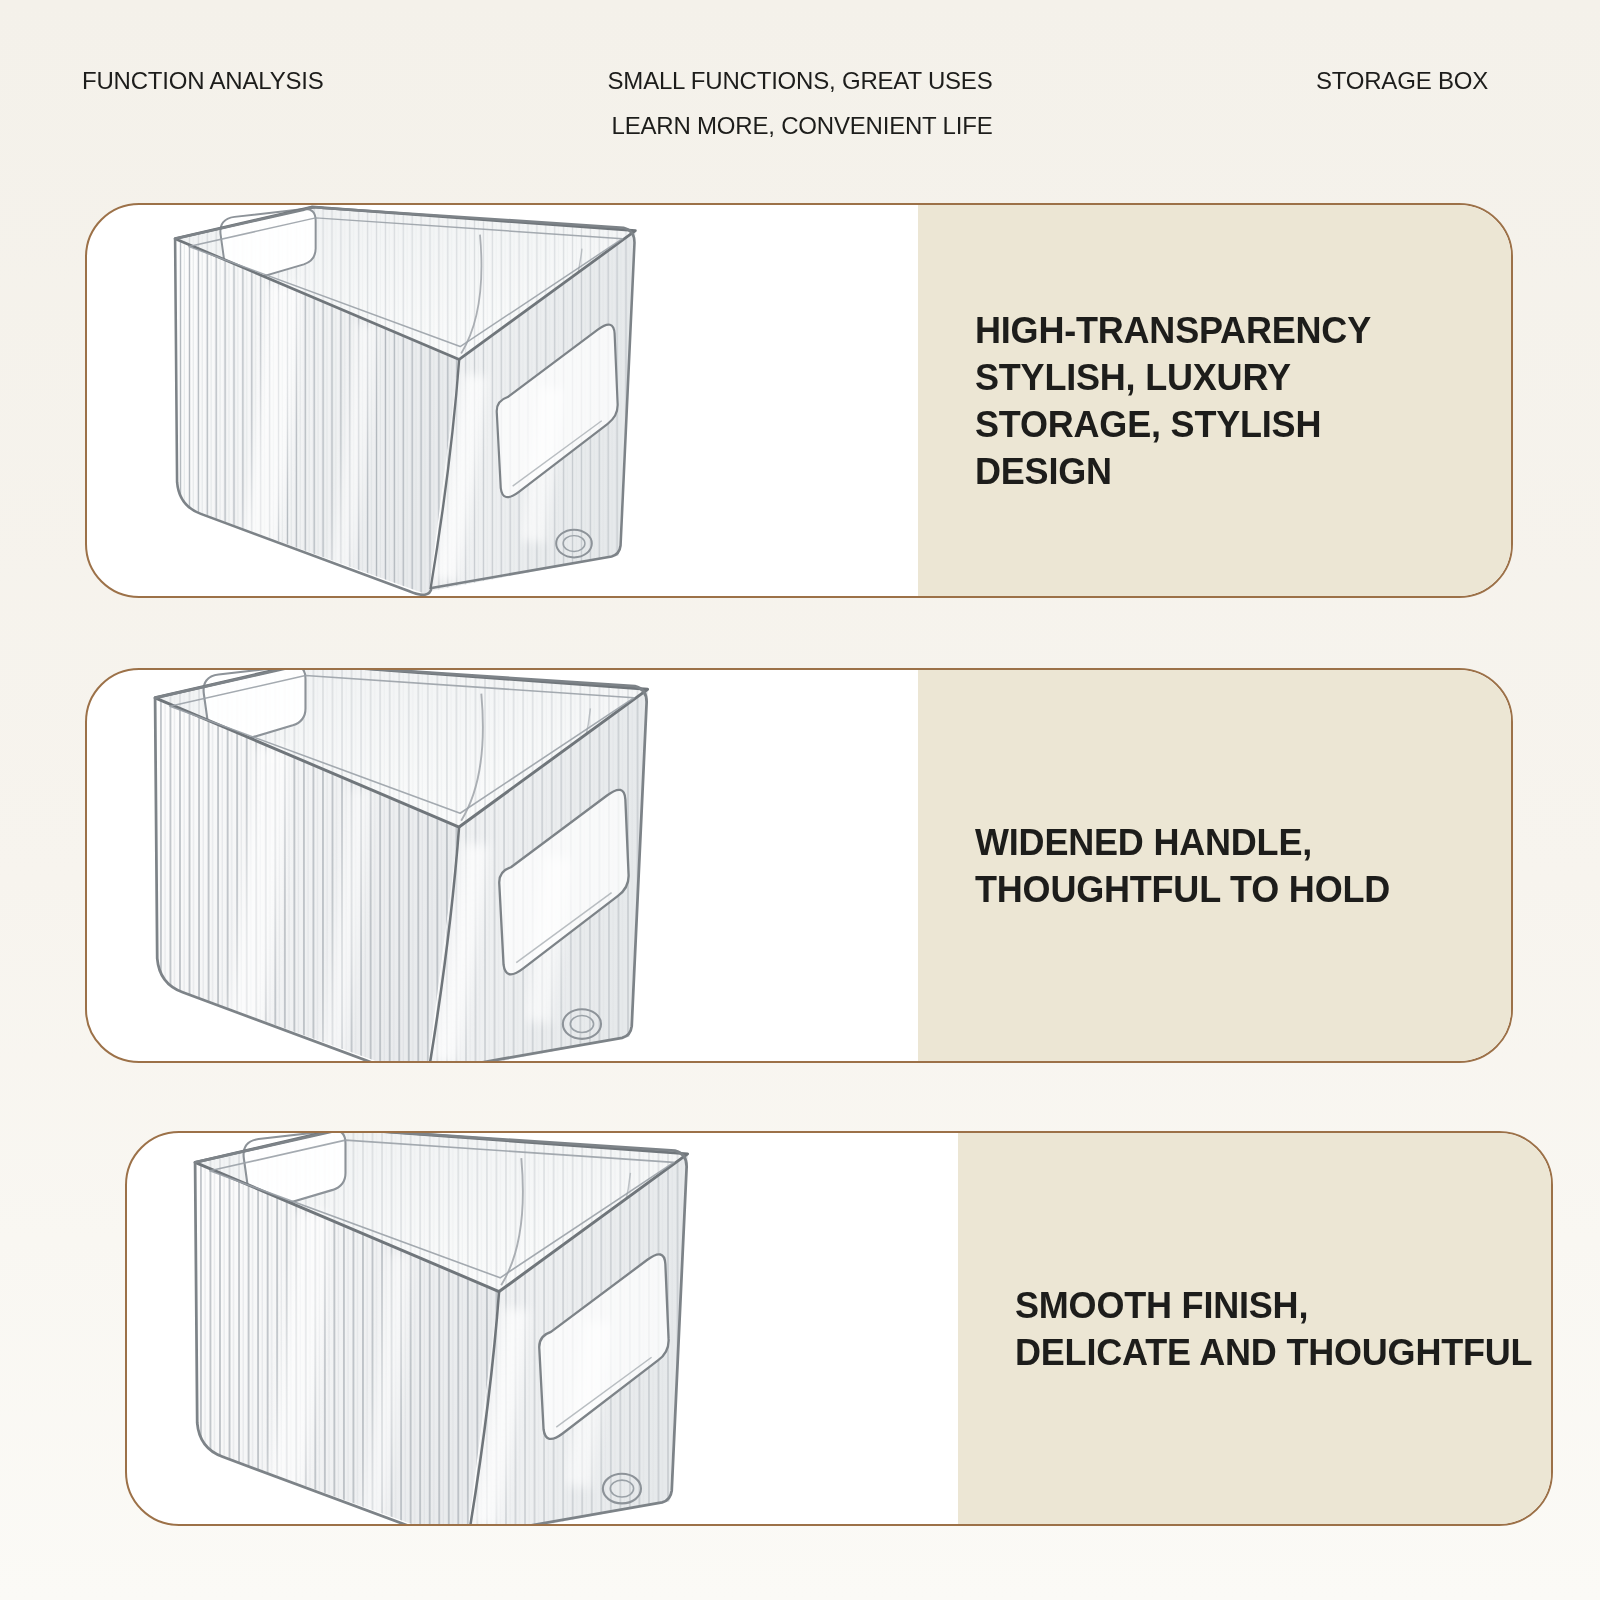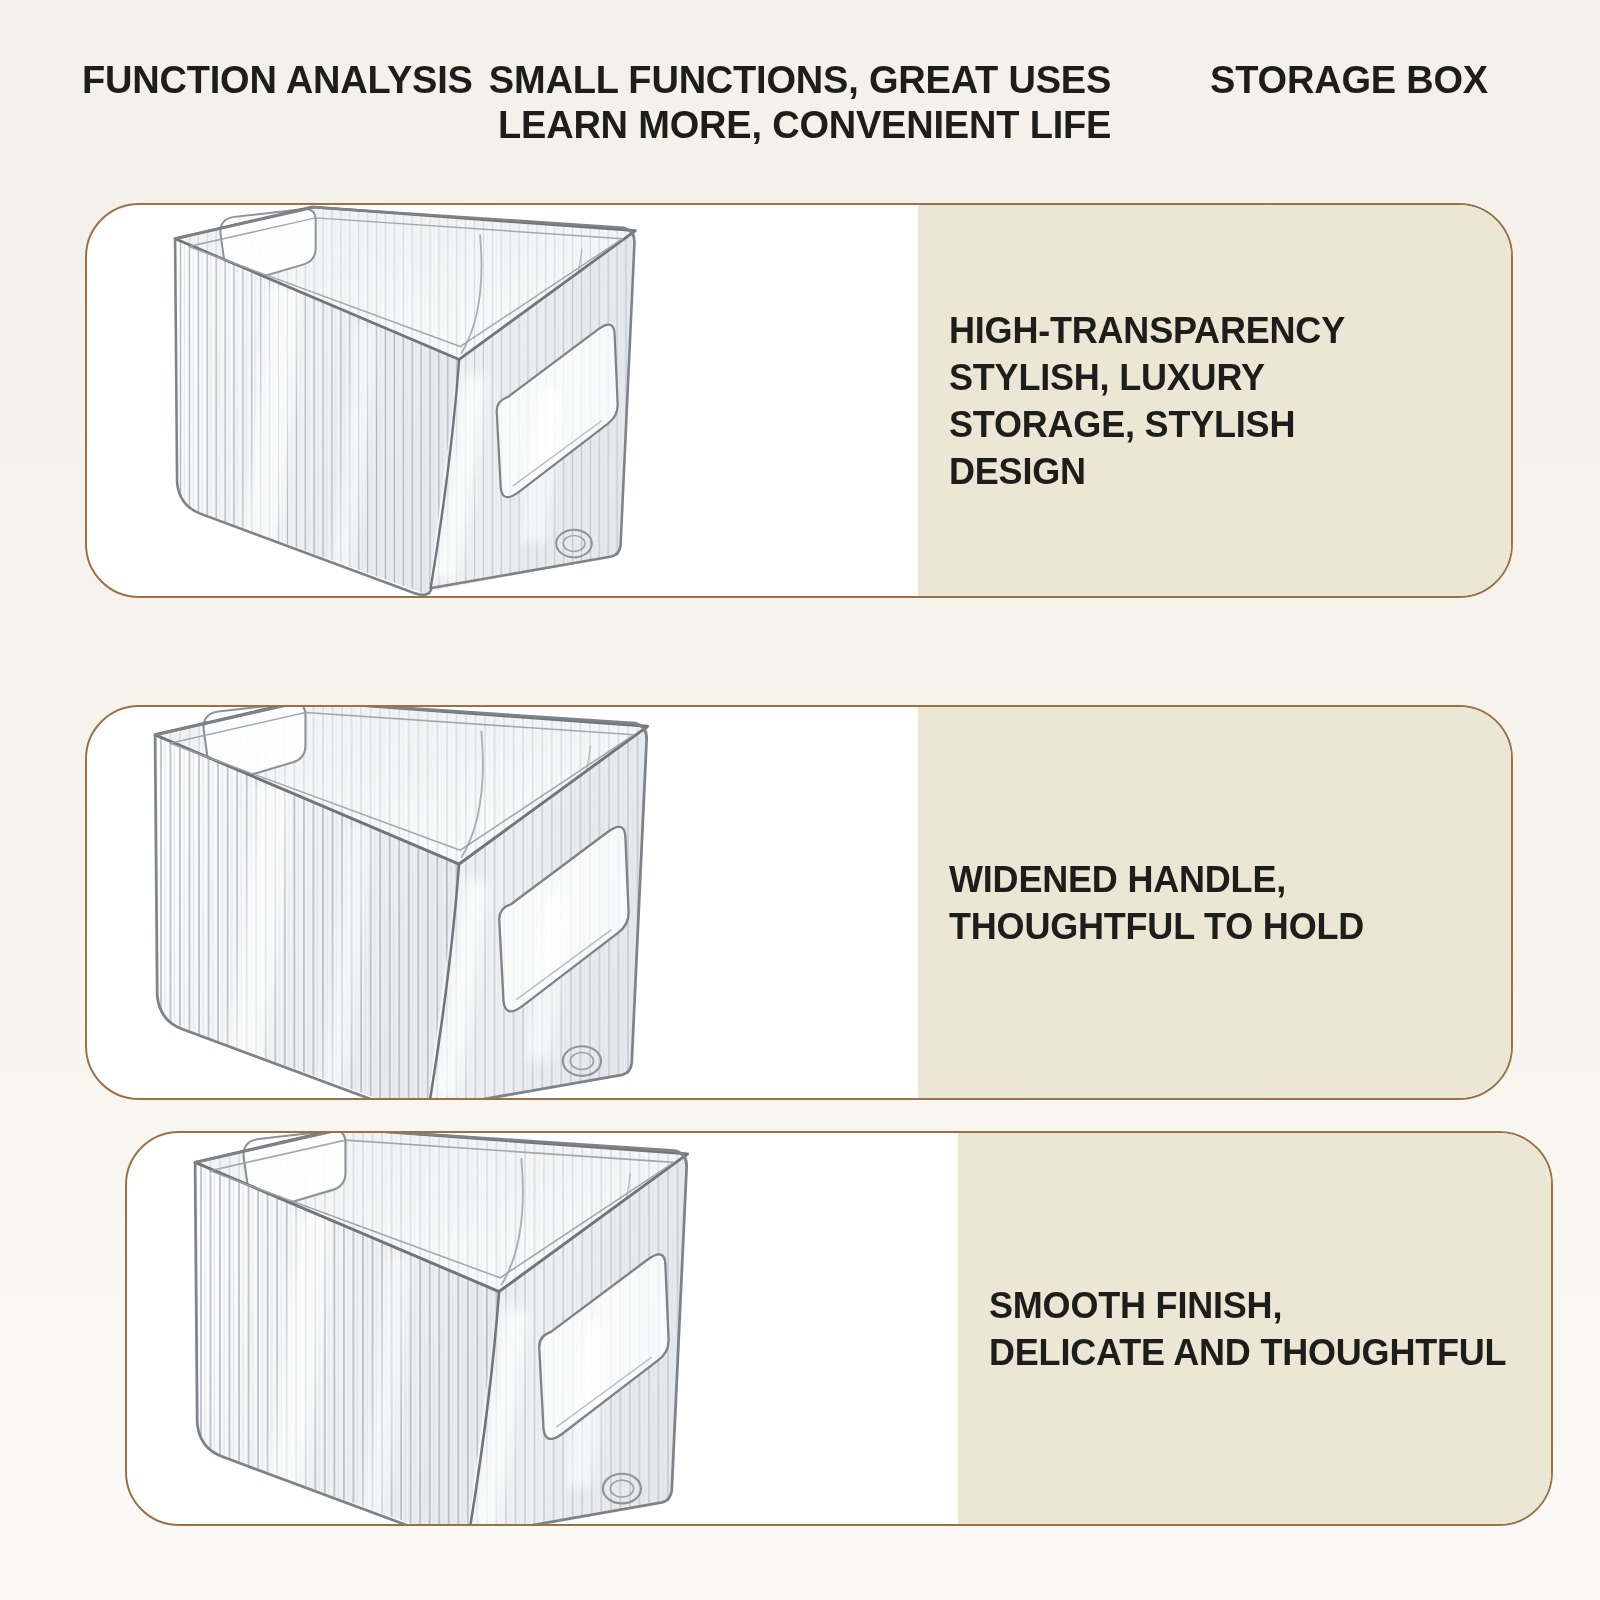--- a/index.html
+++ b/index.html
@@ -16,49 +16,49 @@
     font-family:"Liberation Sans", sans-serif;
     background:var(--page-background);
   }
   .canvas{
     position:relative;width:1600px;height:1600px;overflow:hidden;
     background:linear-gradient(180deg,#f4f1ea 0%,#f7f4ee 55%,#fbfaf6 100%);
   }
   
   .hdr{
     position:absolute;top:58px;
-    font-weight:700;font-size:38px;line-height:45px;
+    font-weight:400;font-size:24px;line-height:45px;
     letter-spacing:-0.2px;color:var(--text);white-space:nowrap;
   }
   .hdr-left{left:82px;}
   .hdr-center{left:50%;transform:translateX(-50%);text-align:right;}
   .hdr-right{right:112px;}
   
   .panel{
     position:absolute;left:85px;width:1428px;height:395px;
     background:var(--panel-background);
     border:2px solid var(--panel-border);
     border-radius:54px;overflow:hidden;
   }
   .panel-1{top:203px;}
-  .panel-2{top:705px;}
+  .panel-2{top:668px;}
   .panel-3{top:1131px;margin-left:40px;}
   .panel-image{
     position:absolute;left:0;top:0;width:831px;height:391px;
   }
   .box-svg{
     position:absolute;left:0;top:0;width:831px;height:391px;display:block;
   }
   .panel-2 .box-svg{transform:scale(1.07);transform-origin:45% 30%;}
   .panel-3 .box-svg{transform:scale(1.07) translateY(4px);transform-origin:45% 40%;}
   .panel-text{
     position:absolute;left:831px;right:0;top:0;bottom:0;
     background:var(--panel-accent-background);
     display:flex;flex-direction:column;justify-content:center;
-    padding-left:31px;padding-right:36px;
+    padding-left:57px;padding-right:36px;
   }
   .feature-line{
     font-weight:700;font-size:36px;line-height:47px;
     letter-spacing:-0.2px;color:var(--text);white-space:nowrap;
   }
   .defs-svg{position:absolute;width:0;height:0;overflow:hidden;}
 </style>
 </head>
 <body>
 

